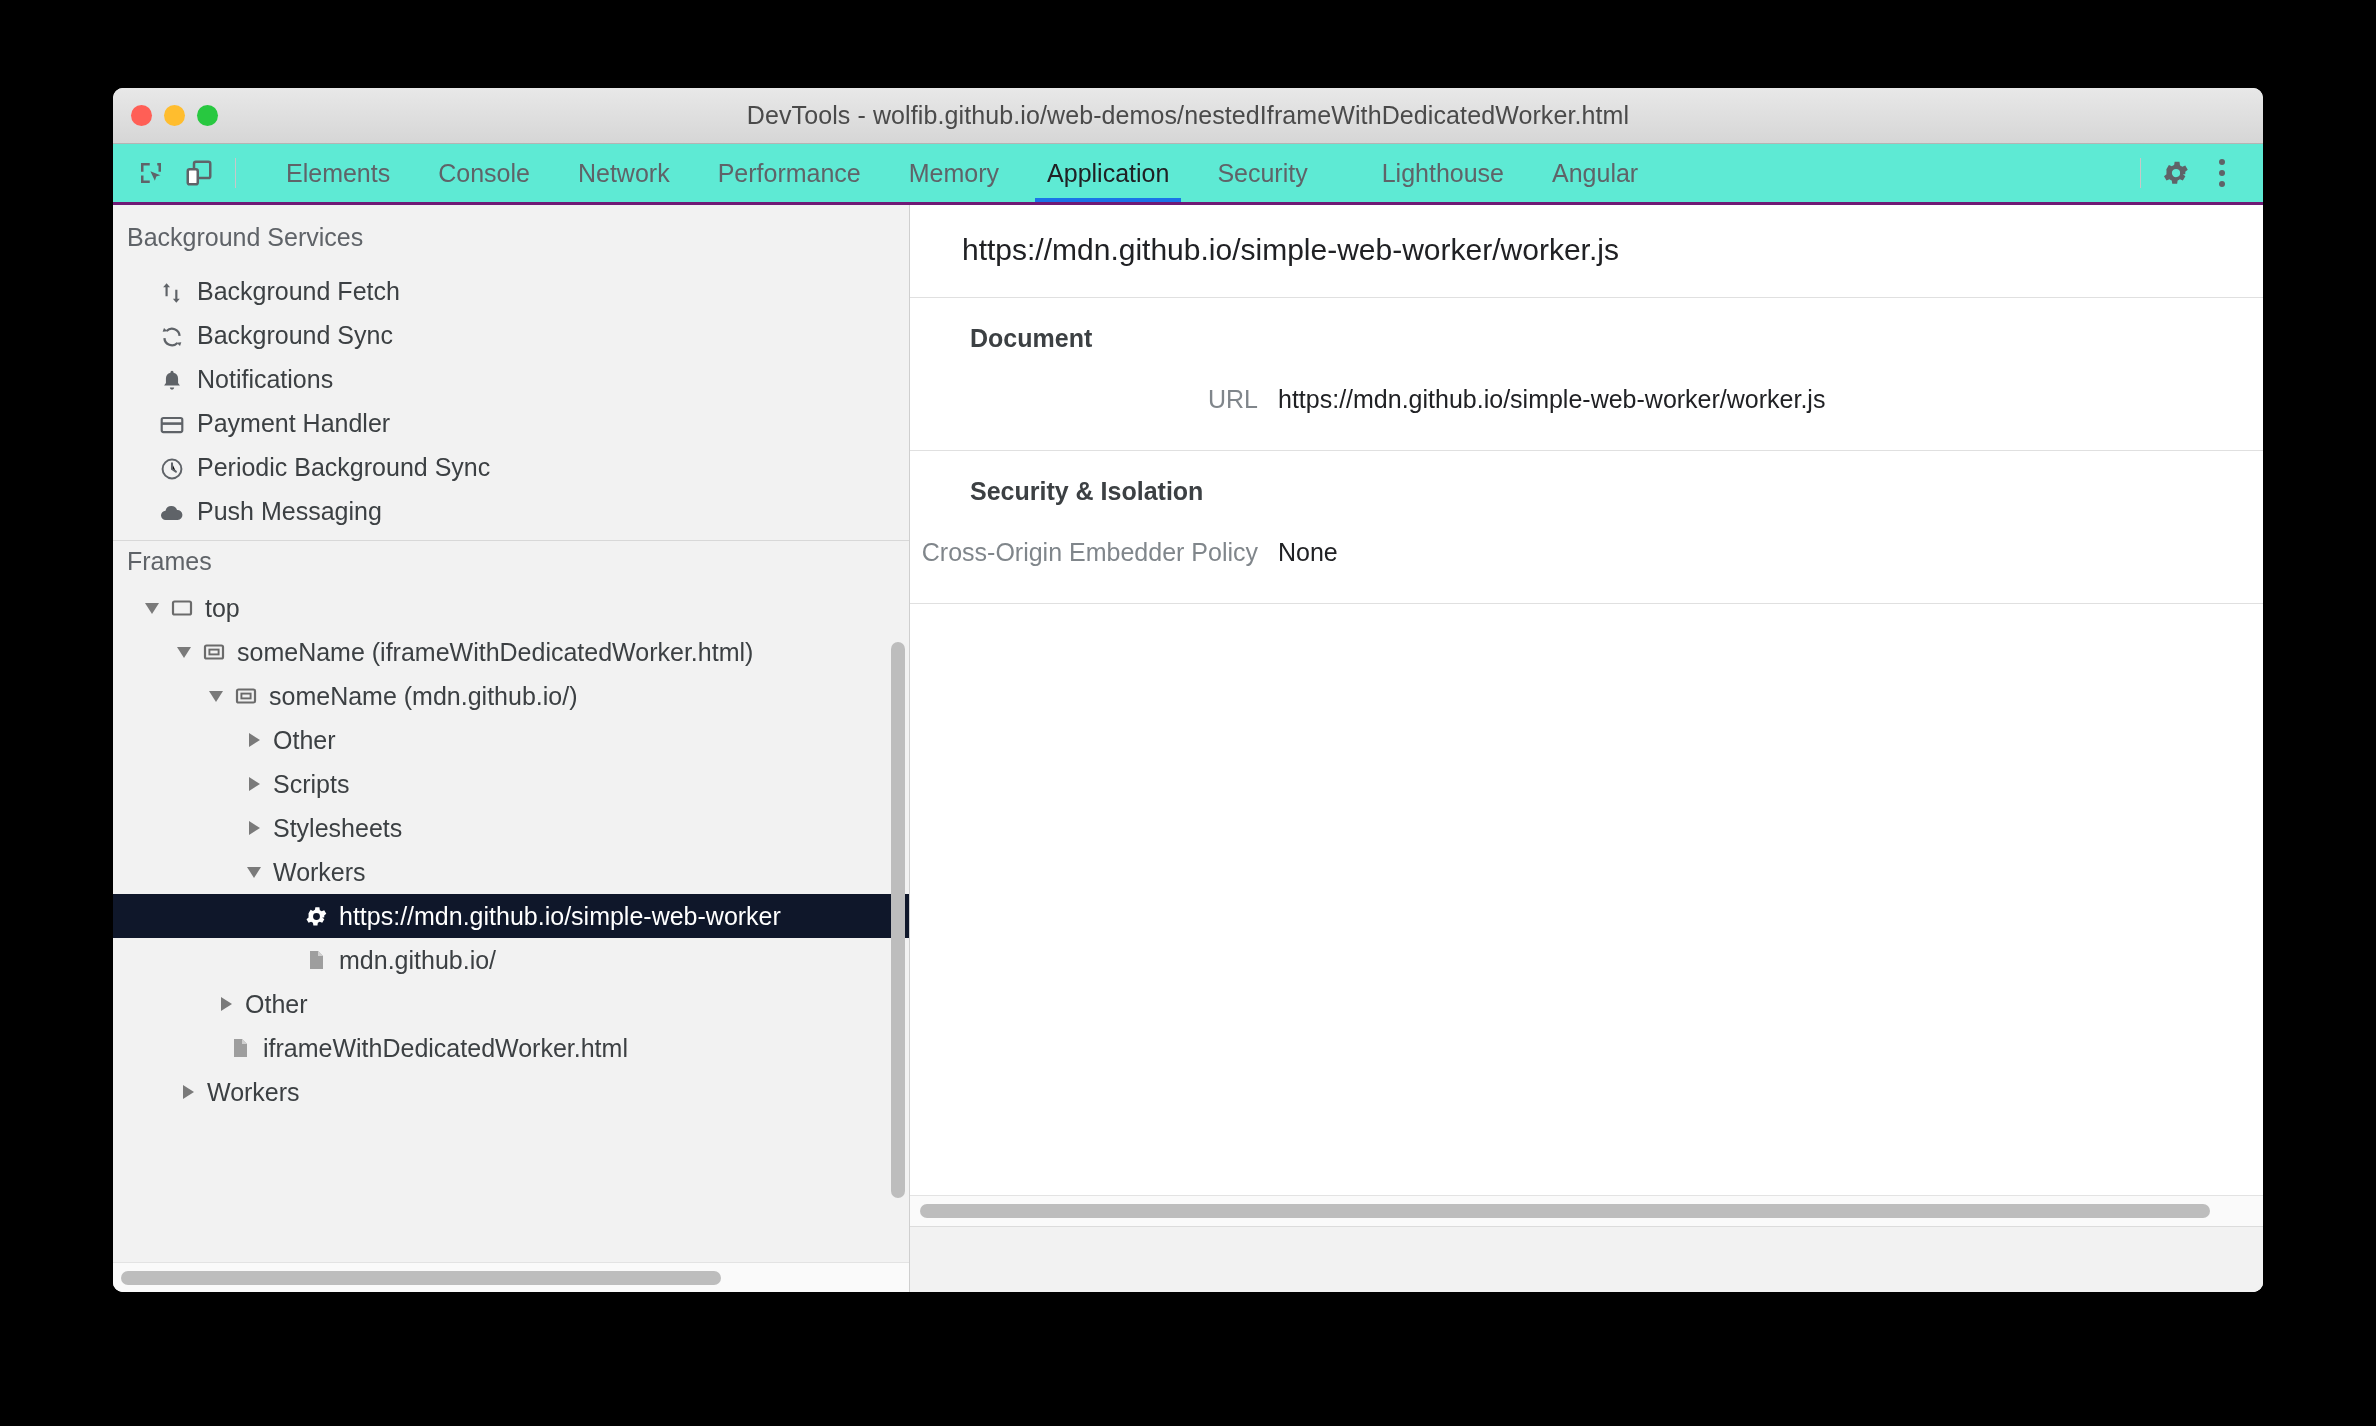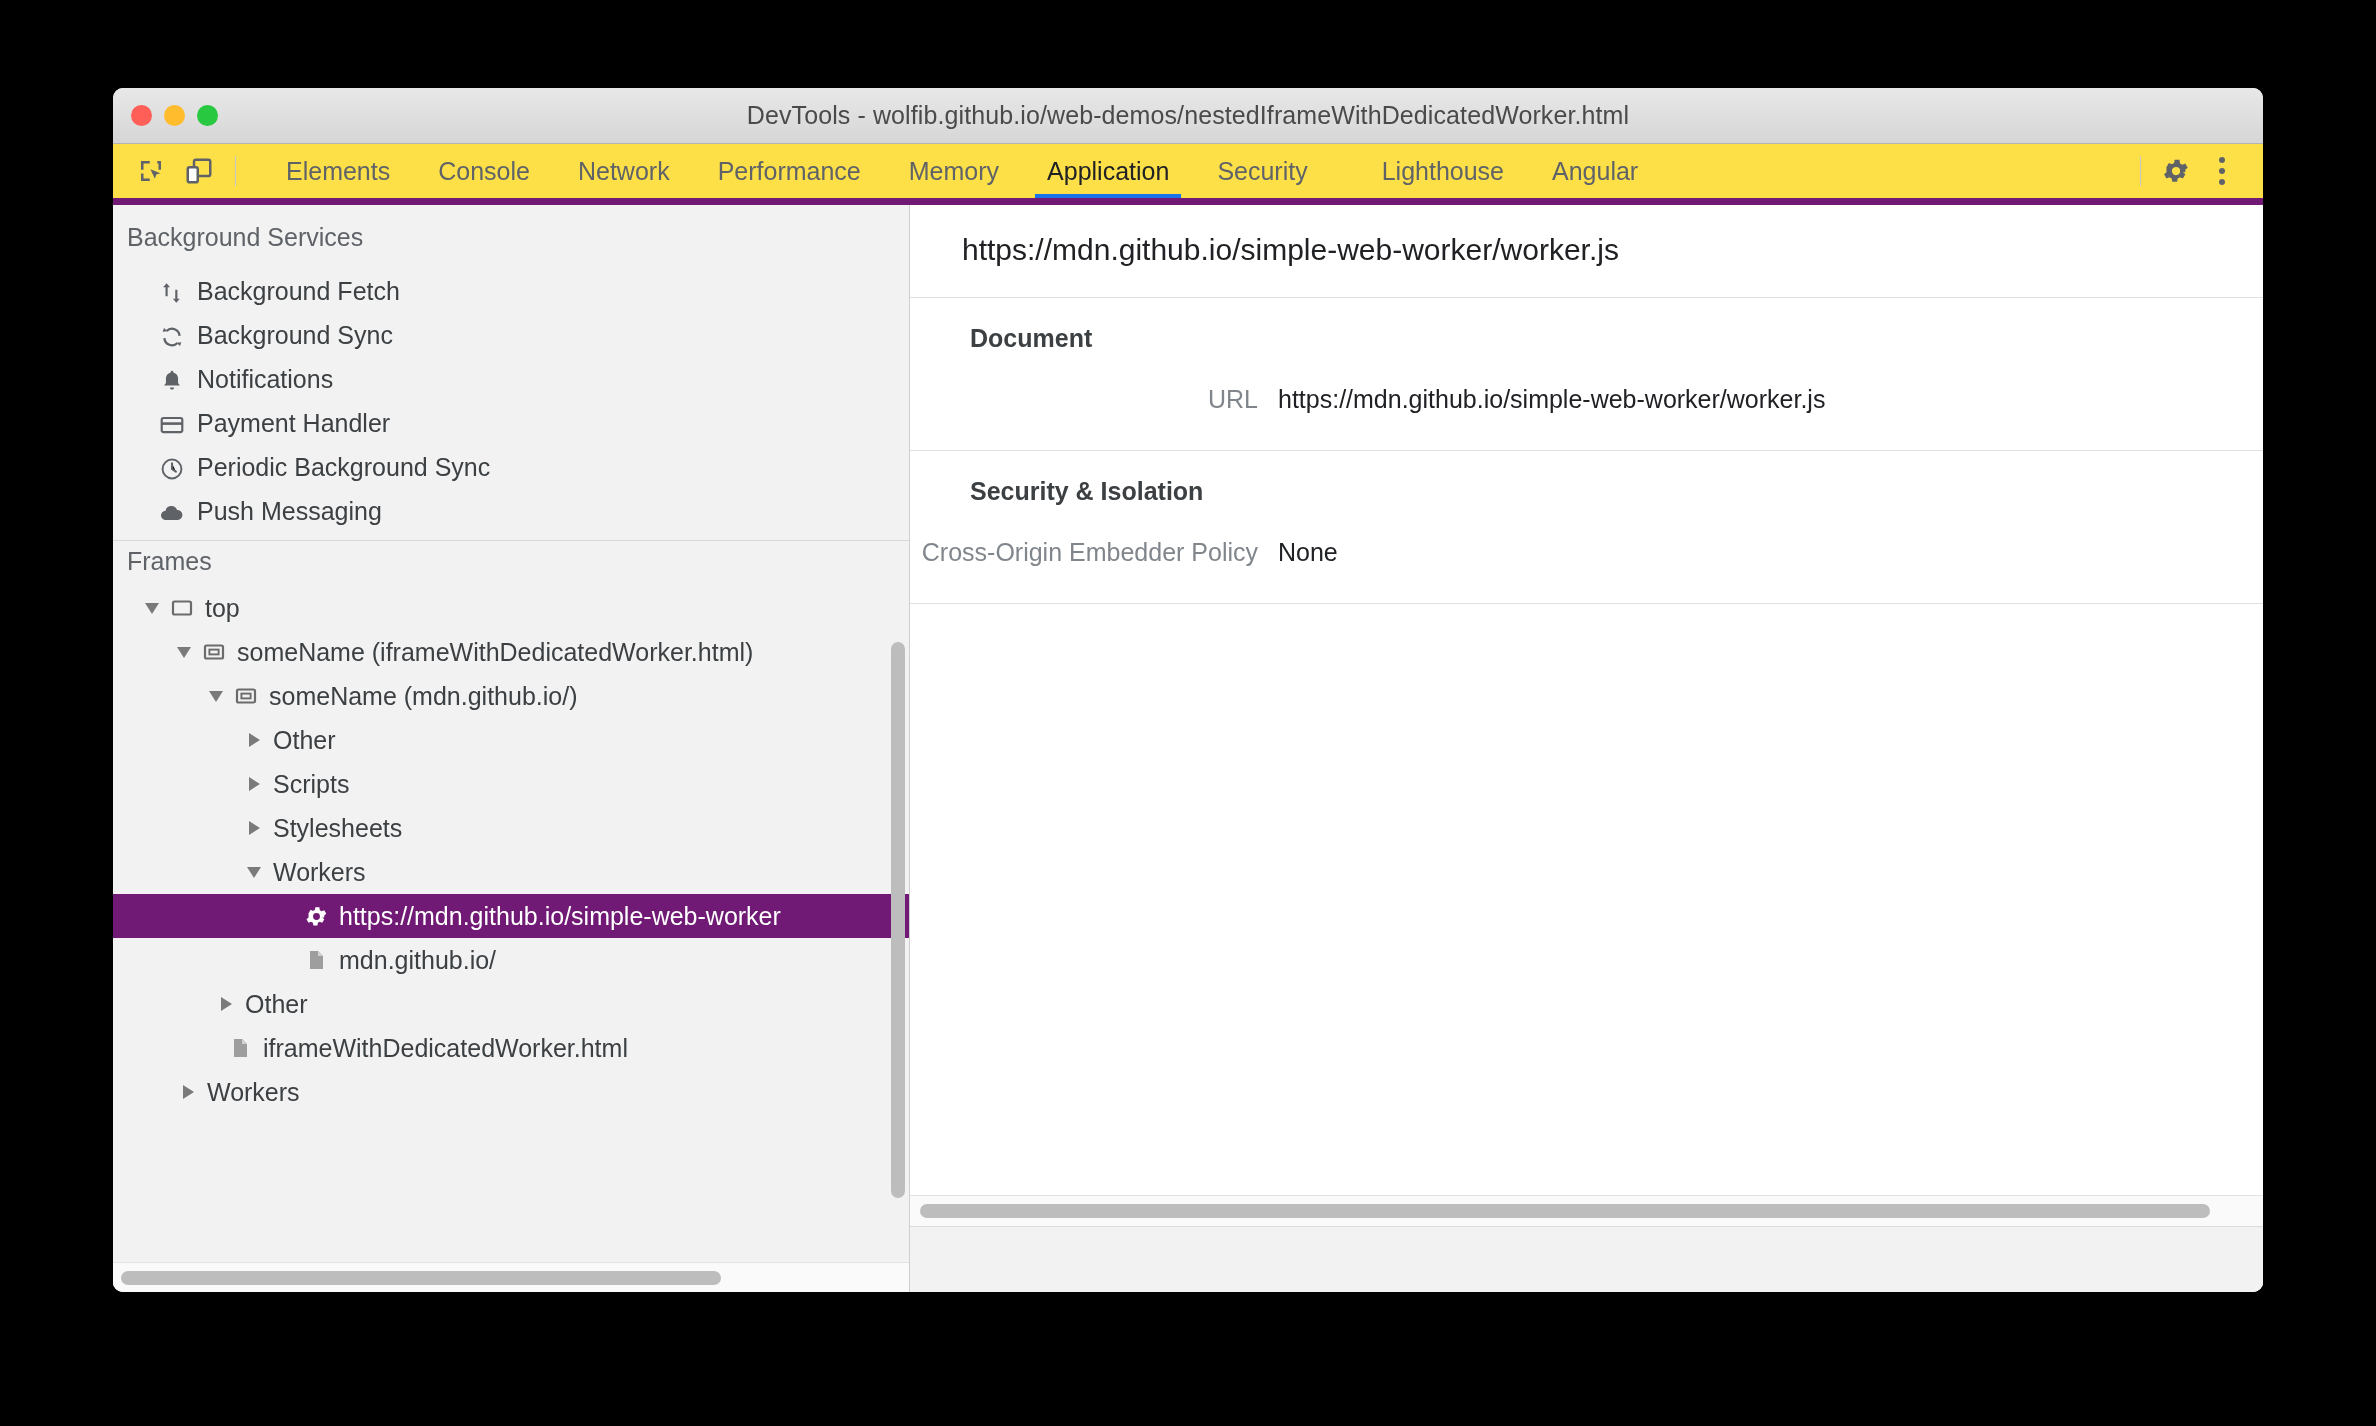--- a/index.html
+++ b/index.html
@@ -36,22 +36,22 @@
   .light.max    { background: #28c840; }
   #title-text {
     width: 100%; text-align: center;
     font-size: 25px; color: #4a4a4a; letter-spacing: 0.1px;
     font-family: "Liberation Sans", sans-serif;
   }
 
   
   #tabbar {
     height: 61px;
-    background: #fde047;
-    border-bottom: 7px solid #701a75;
+    background: #5eead4;
+    border-bottom: 3px solid #701a75;
     display: flex; align-items: stretch;
     position: relative;
   }
   .tool-btn {
     width: 48px; display: flex; align-items: center; justify-content: center;
     cursor: pointer;
   }
   .tool-btn:first-child { margin-left: 14px; }
   .vdivider { width: 1px; height: 30px; background: #c8c8c8; align-self: center; margin: 0 12px; }
   #tabs { display: flex; align-items: stretch; margin-left: 14px; }
@@ -101,21 +101,21 @@
   .svc-icon { width: 38px; display: flex; align-items: center; justify-content: flex-start; flex: 0 0 38px; }
 
   #frames-wrap { flex: 1; display: flex; flex-direction: column; overflow: hidden; position: relative; }
   #frames-inner { flex: 1; position: relative; overflow: hidden; }
   .tree-row {
     display: flex; align-items: center;
     height: 44px;
     font-size: 25px; color: #3c4043;
     cursor: pointer; white-space: nowrap;
   }
-  .tree-row.selected { background: #701a75; color: #ffffff; }
+  .tree-row.selected { background: #0f172a; color: #ffffff; }
   .twisty {
     width: 26px; flex: 0 0 26px;
     display: flex; align-items: center; justify-content: center;
   }
   .twisty.none { visibility: hidden; }
   .tri { width: 0; height: 0; }
   .tri.closed { border-left: 11px solid #7a7a7a; border-top: 7px solid transparent; border-bottom: 7px solid transparent; }
   .tri.open   { border-top: 11px solid #7a7a7a; border-left: 7px solid transparent; border-right: 7px solid transparent; }
   .node-icon { width: 34px; flex: 0 0 34px; display: flex; align-items: center; justify-content: center; }
   .node-label { padding-left: 6px; }

